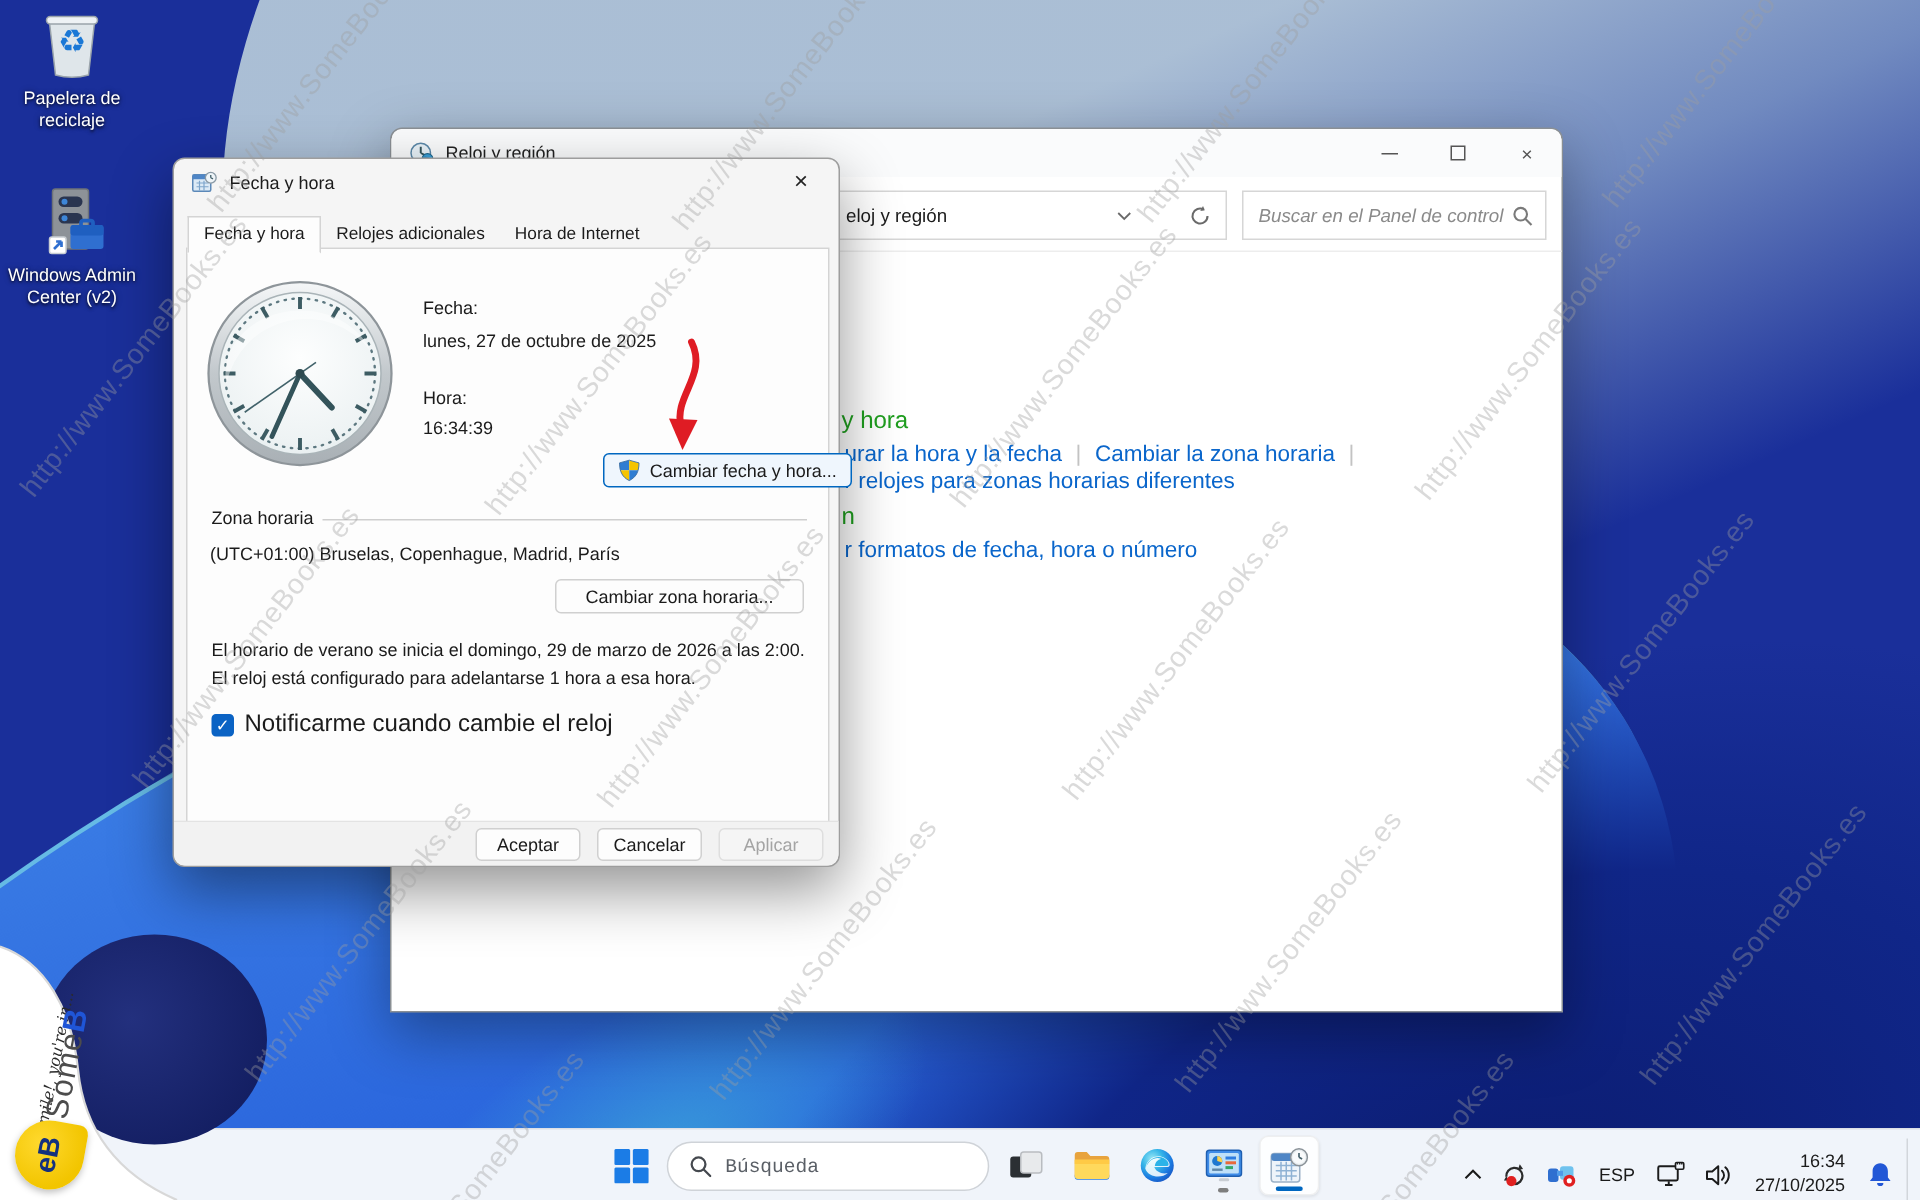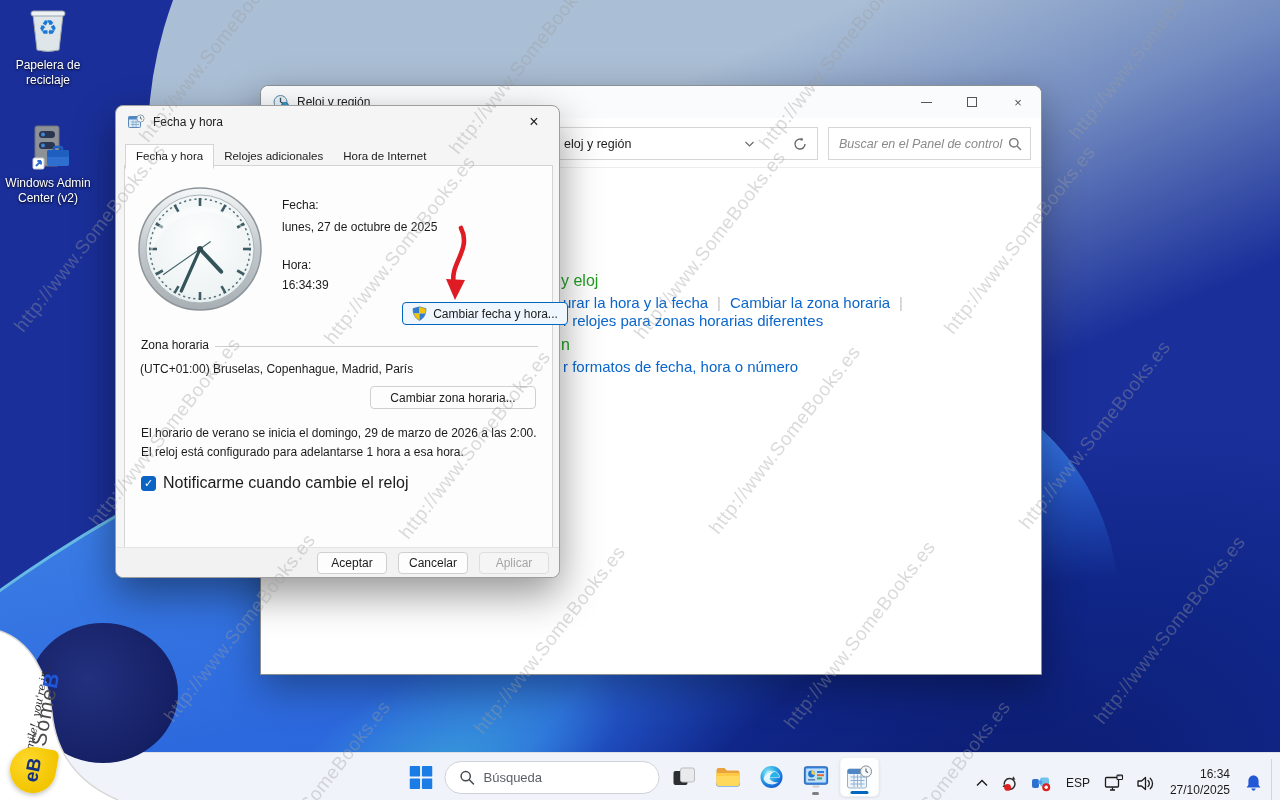--- a/index.html
+++ b/index.html
@@ -96,21 +96,21 @@
   .tb-center { position:absolute; left:50%; top:0; height:48px; transform:translateX(-50%);
     display:flex; align-items:center; gap:4px; }
   .tb-btn { width:40px; height:40px; border-radius:6px; display:flex; align-items:center; justify-content:center;
     position:relative; cursor:pointer; }
   .tb-btn.active { background:rgba(255,255,255,.85); border:1px solid rgba(0,0,0,.06); box-shadow:0 1px 2px rgba(0,0,0,.08); }
   .tb-underline { position:absolute; bottom:2px; left:50%; transform:translateX(-50%); height:3px; border-radius:2px; }
   .tb-underline.run { width:7px; background:#7e7e7e; }
   .tb-underline.act { width:18px; background:#0067c0; }
   .tb-search { width:215px; height:33px; background:#fff; border:1px solid #cfd3d8; border-radius:17px;
     display:flex; align-items:center; padding:0 14px; gap:9px; }
-  .tb-search input { border:none; outline:none; background:transparent; flex:1; font-size:13px; font-family:Liberation Sans, sans-serif; color:#333; min-width:0; }
+  .tb-search input { border:none; outline:none; background:transparent; flex:1; font-size:13px; font-family:Liberation Mono, monospace; color:#333; min-width:0; }
   .tb-search input::placeholder { color:#5a5f66; }
   .tb-tray { position:absolute; right:4px; top:0; height:60px; display:flex; align-items:center; gap:2px; }
   .tray-btn { height:40px; border-radius:6px; display:flex; align-items:center; justify-content:center; padding:0 5px; cursor:pointer; }
   .tray-lang { font-size:12px; color:#1b1b1b; padding:0 7px; }
   .tray-clock { display:flex; flex-direction:column; align-items:flex-end; justify-content:center;
     font-size:12px; color:#1b1b1b; line-height:1.3; padding:0 8px; }
   .show-desktop { width:5px; height:48px; border-left:1px solid rgba(0,0,0,.12); margin-left:2px; }
 
   
   .sticker { position:absolute; left:0; bottom:0; width:130px; height:175px; z-index:6; pointer-events:none; }
@@ -207,21 +207,21 @@
     </div>
     <div class="cp-search">
       <input type="text" placeholder="Buscar en el Panel de control" style="">
       <svg width="14" height="14" viewBox="0 0 14 14">
         <circle cx="5.8" cy="5.8" r="4.2" fill="none" stroke="#7a7a7a" stroke-width="1.4"></circle>
         <path d="M9 9 L13 13" stroke="#7a7a7a" stroke-width="1.4"></path>
       </svg>
     </div>
   </div>
   <div class="cp-content">
-    <div class="cp-h" style="top:104px">y eloj</div>
+    <div class="cp-h" style="top:104px">y hora</div>
     <div class="cp-row" style="top:126px">
       <span class="cp-link">urar la hora y la fecha</span>
       <span class="cp-sep">|</span>
       <span class="cp-link">Cambiar la zona horaria</span>
       <span class="cp-sep">|</span>
     </div>
     <div class="cp-row" style="top:144px">
       <span class="cp-link">r relojes para zonas horarias diferentes</span>
     </div>
     <div class="cp-h" style="top:168px">n</div>

